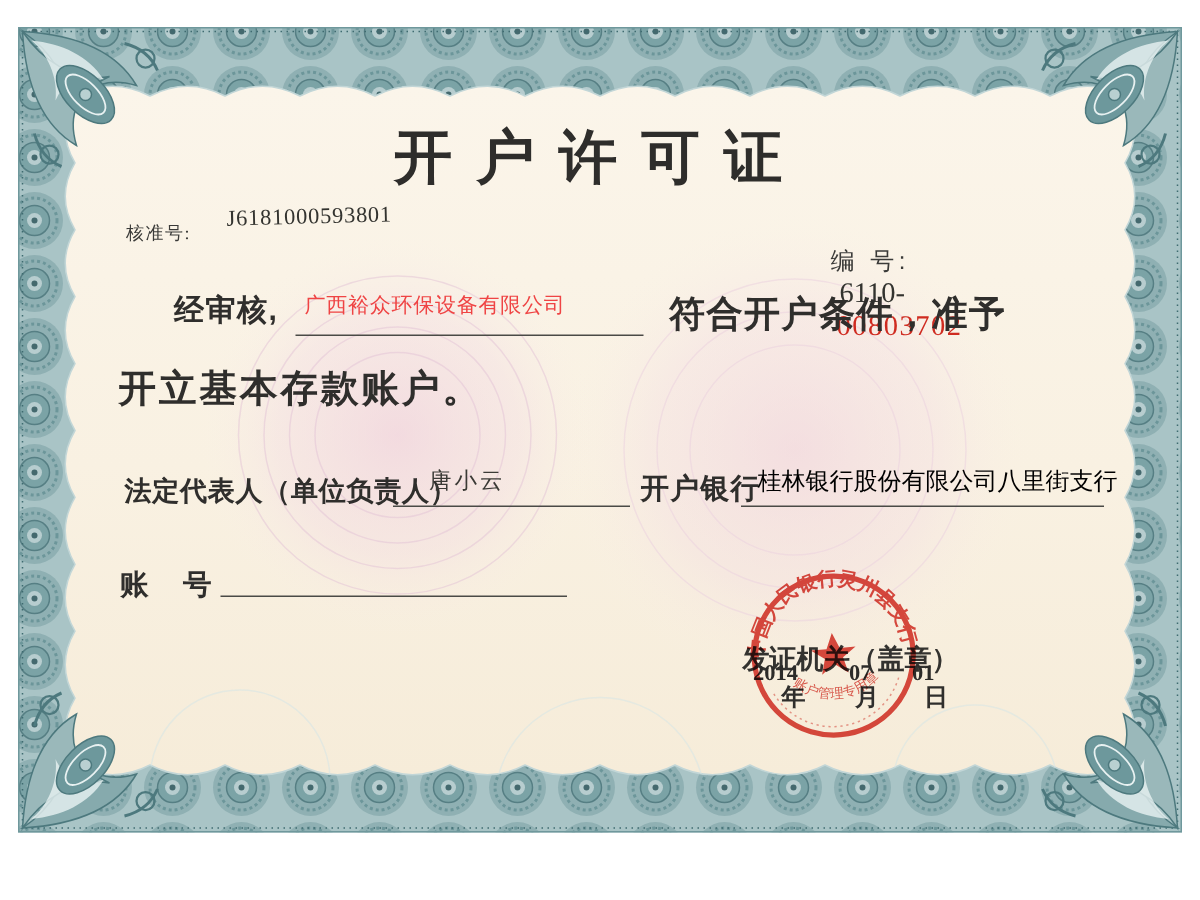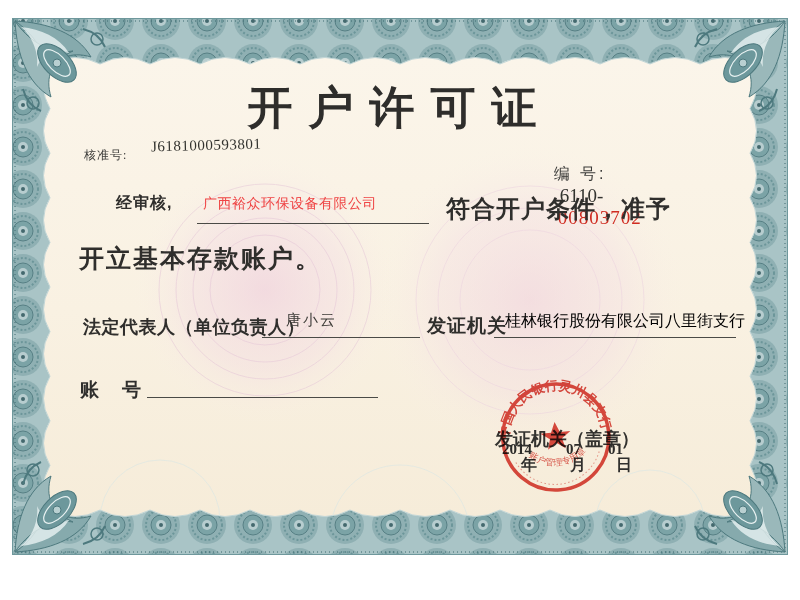--- a/index.html
+++ b/index.html
@@ -6,32 +6,32 @@
   body{
     width:800px;height:600px;position:relative;background:#ffffff;overflow:hidden;
     font-family:"Liberation Sans",sans-serif;
   }
   .stage{position:absolute;left:0;top:0;width:800px;height:600px;}
   .border-svg{position:absolute;left:0;top:0;z-index:1;}
   .textlayer{position:absolute;left:0;top:0;width:800px;height:600px;z-index:3;}
   .abs{position:absolute;white-space:pre;}
   .title{
     left:0;right:0;top:78px;text-align:center;
-    font-family:"Liberation Serif",serif;font-weight:bold;font-size:45px;
+    font-family:"Liberation Serif",serif;font-weight:bold;font-size:39px;
     letter-spacing:16px;color:#2e2d2b;
   }
   .serif{font-family:"Liberation Serif",serif;}
   .sansb{font-family:"Liberation Sans",sans-serif;font-weight:600;color:#2f2e2c;}
   .lbl-approval{left:84px;top:147px;font-size:12px;color:#3a3a38;font-family:"Liberation Serif",serif;letter-spacing:1px;}
   .val-approval{left:151px;top:137px;font-size:15px;color:#33332f;letter-spacing:.5px;transform:rotate(-1.5deg);}
   .serial-row{left:527px;top:146px;font-size:16px;color:#33332f;}
   .serial-row .s-label{letter-spacing:3px;font-family:"Liberation Sans",sans-serif;color:#3a3a38;}
   .serial-row .s-prefix{font-family:"Liberation Serif",serif;font-size:19px;margin-left:6px;}
   .serial-row .s-number{font-family:"Liberation Serif",serif;font-size:19px;font-weight:normal;color:#cf2b20;letter-spacing:1px;margin-left:4px;}
-  .l1-prefix{left:116px;top:193px;font-size:16px;letter-spacing:1px;}
+  .l1-prefix{left:116px;top:193px;font-size:20px;letter-spacing:1px;}
   .l1-company{left:203px;top:195px;font-size:14px;color:#ef4444;letter-spacing:.5px;}
   .l1-suffix{left:446px;top:193px;font-size:24px;letter-spacing:1px;}
   .l2{left:79px;top:242px;font-size:25px;letter-spacing:2px;}
   .l3-label{left:83px;top:315px;font-size:18px;letter-spacing:.5px;}
   .l3-name{left:286px;top:311px;font-size:15px;color:#3b3a36;letter-spacing:2px;}
   .l3-bank-label{left:427px;top:313px;font-size:19px;letter-spacing:1px;}
   .l3-bank{left:505px;top:311px;font-size:16px;color:#000000;}
   .l4-label{left:80px;top:377px;font-size:19px;letter-spacing:2px;}
   .l4-number{left:156px;top:372px;font-size:15px;color:#33332f;letter-spacing:.4px;}
   .issuer{left:495px;top:427px;font-size:18px;color:#33322f;}
@@ -144,21 +144,21 @@
       <span class="s-number">00803702</span>
     </div>
 
     <div class="abs sansb l1-prefix">经审核,</div>
     <div class="abs serif l1-company">广西裕众环保设备有限公司</div>
     <div class="abs sansb l1-suffix">符合开户条件，准予</div>
     <div class="abs sansb l2">开立基本存款账户。</div>
 
     <div class="abs sansb l3-label">法定代表人（单位负责人）</div>
     <div class="abs serif l3-name">唐小云</div>
-    <div class="abs sansb l3-bank-label">发证机关</div>
+    <div class="abs sansb l3-bank-label">开户银行</div>
     <div class="abs serif l3-bank">桂林银行股份有限公司八里街支行</div>
 
     <div class="abs sansb l4-label">账　号</div>
 
     <div class="abs sansb issuer">发证机关（盖章）</div>
     <div class="abs serif d-year">2014</div>
     <div class="abs serif d-month">07</div>
     <div class="abs serif d-day">01</div>
     <div class="abs sansb u-year">年</div>
     <div class="abs sansb u-month">月</div>

